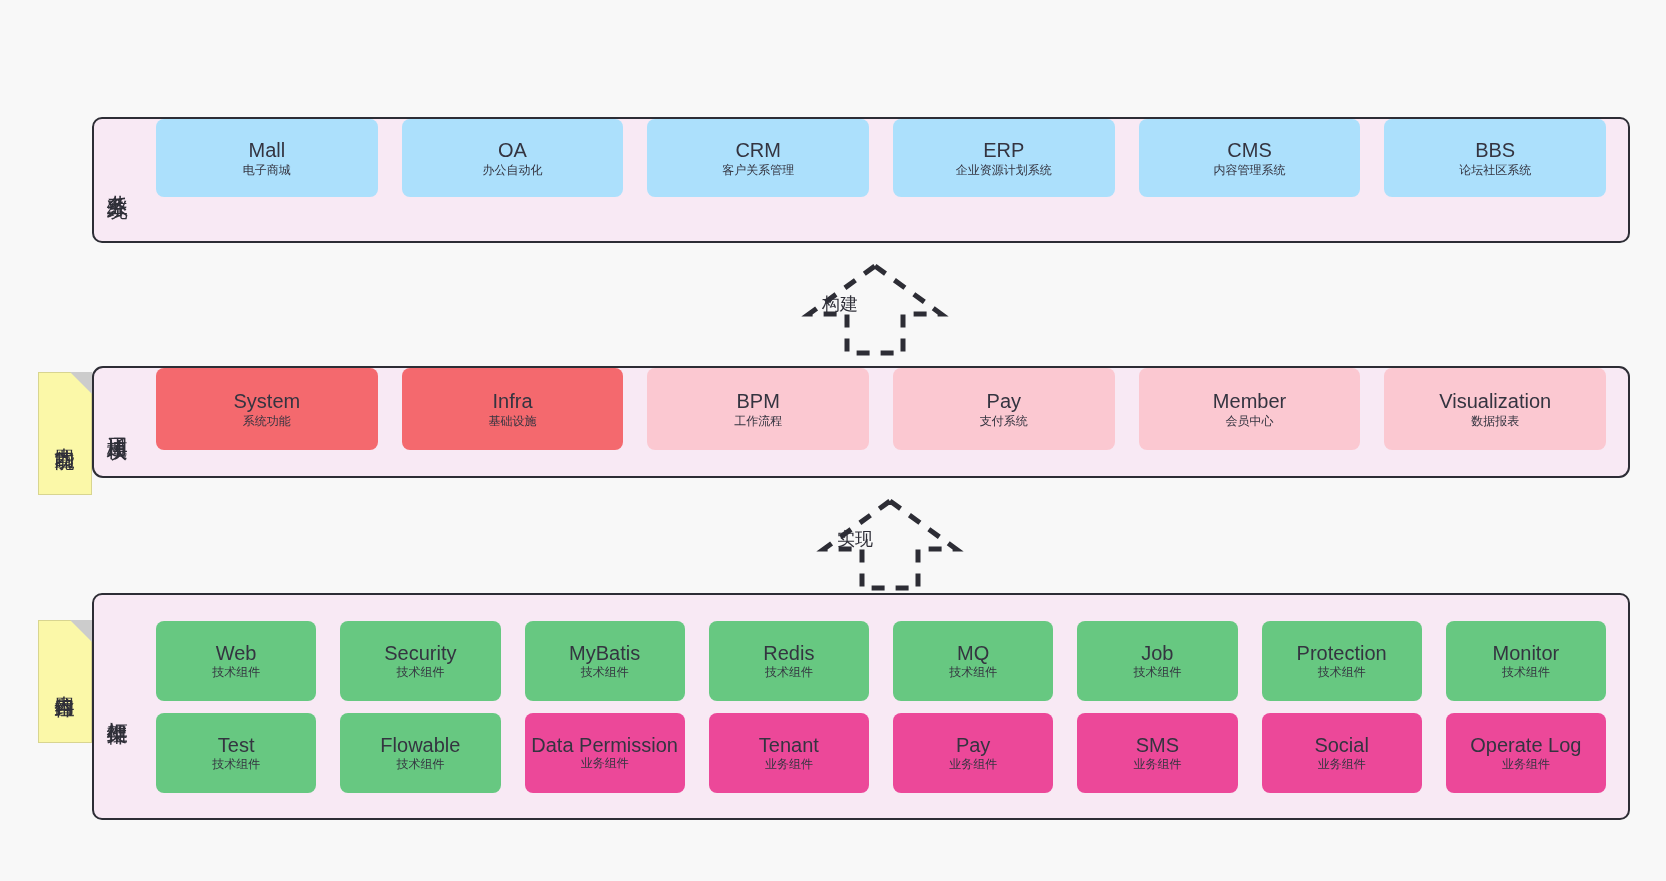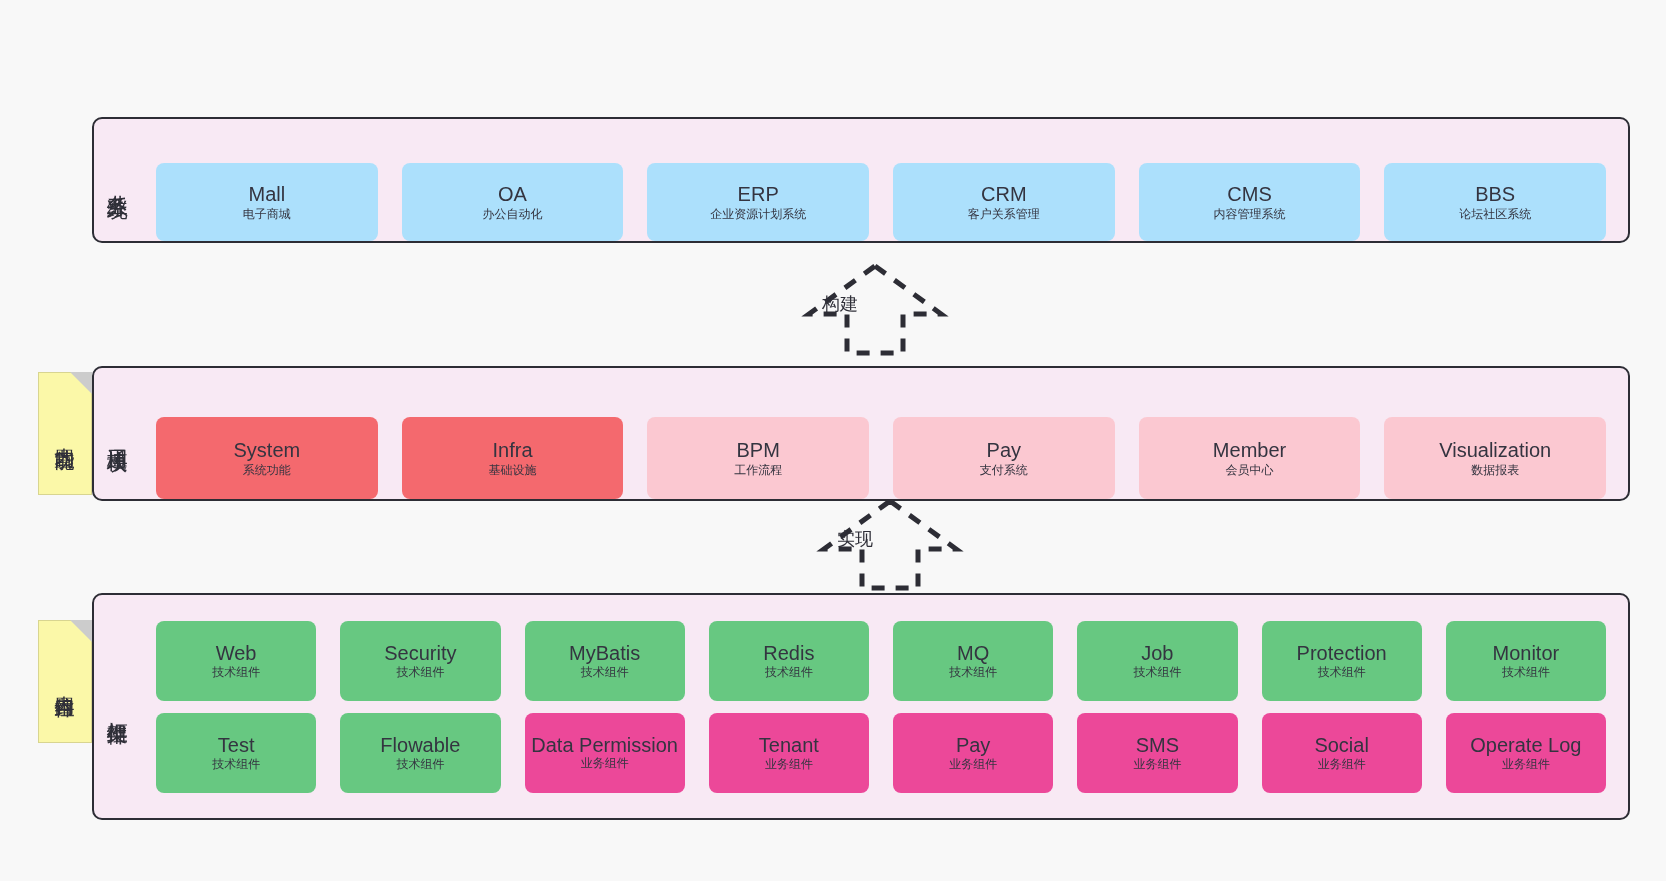--- a/index.html
+++ b/index.html
@@ -35,21 +35,21 @@
     color: #2f2f38;
     letter-spacing: 1px;
     writing-mode: vertical-rl;
     text-orientation: upright;
     line-height: 1.08;
     padding: 2px 0;
   }
   .layer-body {
     flex: 1 1 auto;
     display: flex;
-    align-items: flex-end;
+    align-items: flex-start;
     padding: 0 10px 0 4px;
     gap: 0;
   }
   .layer-body.two-rows {
     flex-direction: column;
     justify-content: center;
     gap: 12px;
     padding: 14px 10px 14px 4px;
   }
   .row {
@@ -132,26 +132,26 @@
     <div class="layer-body">
       <div class="card blue h-tall">
         <span class="en">Mall</span>
         <span class="cn">电子商城</span>
       </div>
       <div class="card blue h-tall">
         <span class="en">OA</span>
         <span class="cn">办公自动化</span>
       </div>
       <div class="card blue h-tall">
+        <span class="en">CRM</span>
+        <span class="cn">客户关系管理</span>
+      </div>
+      <div class="card blue h-tall">
         <span class="en">ERP</span>
         <span class="cn">企业资源计划系统</span>
-      </div>
-      <div class="card blue h-tall">
-        <span class="en">CRM</span>
-        <span class="cn">客户关系管理</span>
       </div>
       <div class="card blue h-tall">
         <span class="en">CMS</span>
         <span class="cn">内容管理系统</span>
       </div>
       <div class="card blue h-tall">
         <span class="en">BBS</span>
         <span class="cn">论坛社区系统</span>
       </div>
     </div>
@@ -161,21 +161,21 @@
     <svg width="150" height="95" viewBox="0 0 150 95">
       <path d="M75 4 L141 52 L103 52 L103 91 L47 91 L47 52 L9 52 Z" fill="none" stroke="#2d2d35" stroke-width="5" stroke-dasharray="13 11" stroke-linejoin="miter"></path>
     </svg>
     <span class="uml-label" style="left:22px; top:30px;">构建</span>
   </div>
 
   <div class="note" style="left:38px; top:372px; height:123px;">
     <span>内置功能</span>
   </div>
 
-  <div class="layer" style="left:92px; top:366px; width:1538px; height:135px;">
+  <div class="layer" style="left:92px; top:366px; width:1538px; height:112px;border-radius:11px;">
     <div class="layer-title">通用模块</div>
     <div class="layer-body">
       <div class="card red h-mid">
         <span class="en">System</span>
         <span class="cn">系统功能</span>
       </div>
       <div class="card red h-mid">
         <span class="en">Infra</span>
         <span class="cn">基础设施</span>
       </div>

